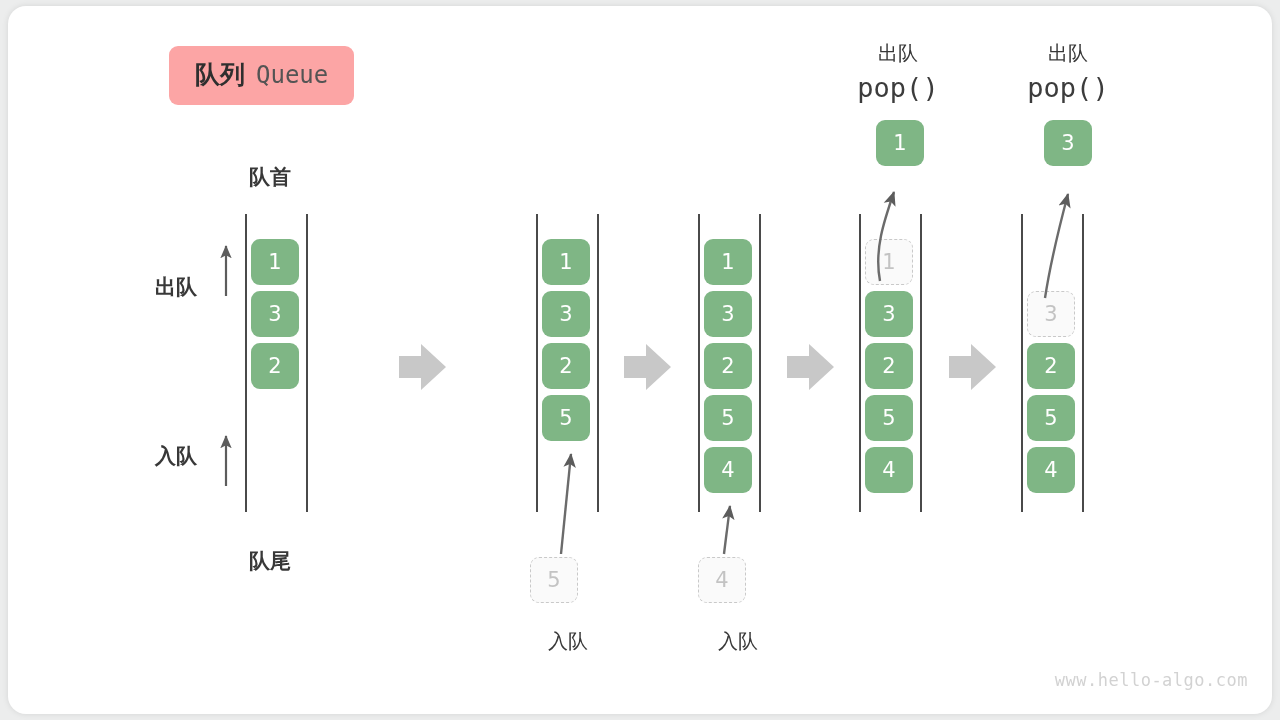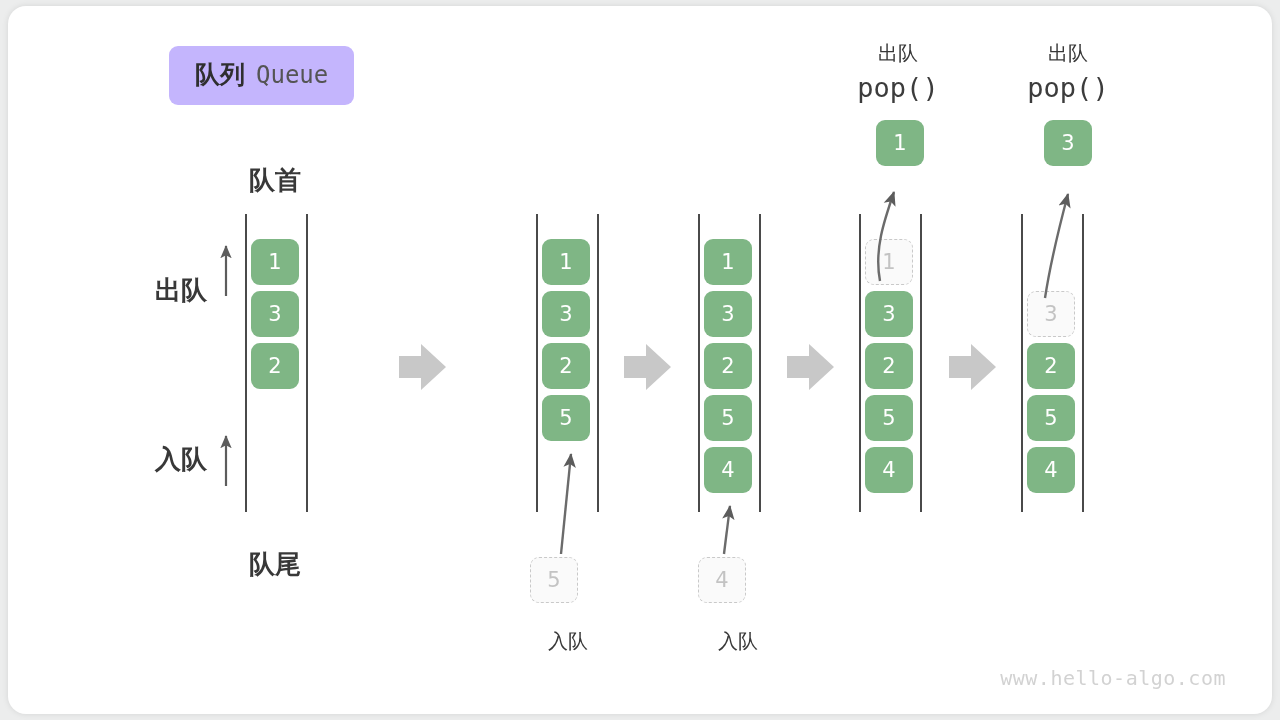--- a/index.html
+++ b/index.html
@@ -15,21 +15,21 @@
     background: #ffffff;
     border-radius: 18px;
     box-shadow: 0 0 6px rgba(0,0,0,0.10);
   }
   .abs { position: absolute; }
 
   
   #title-badge {
     left: 161px; top: 40px;
     padding: 12px 26px 14px 26px;
-    background: #c4b5fd;
+    background: #fca5a5;
     border-radius: 9px;
     display: flex; align-items: baseline; gap: 11px;
     white-space: nowrap;
   }
   #title-badge .cn {
     font-size: 25px; font-weight: bold; color: #2f2f2f;
     font-family: "DejaVu Sans", sans-serif;
   }
   #title-badge .en {
     font-size: 24px; color: #545454;
@@ -58,21 +58,21 @@
   }
   .cell.ghost {
     background: #fafafa;
     color: #c3c3c3;
     border: 1.6px dashed #c9c9c9;
   }
 
   
   .cn-label {
     position: absolute;
-    font-size: 26px; font-weight: bold; color: #383838;
+    font-size: 21px; font-weight: bold; color: #383838;
     font-family: "DejaVu Sans", sans-serif;
     white-space: nowrap;
   }
   .op-label {
     position: absolute;
     text-align: center; white-space: nowrap;
     line-height: 1.5;
   }
   .op-label .l1 {
     display: block;
@@ -80,22 +80,22 @@
     font-family: "DejaVu Sans", sans-serif;
   }
   .op-label .l2 {
     display: block;
     font-size: 27px; color: #3c3c3c;
     font-family: "DejaVu Sans Mono", monospace;
   }
   .op-label .l2 b { color: #4b8a54; font-weight: normal; }
 
   #watermark {
-    right: 46px; bottom: 24px;
-    font-size: 20px; color: #d2d2d2; letter-spacing: .5px;
+    right: 24px; bottom: 24px;
+    font-size: 17px; color: #d2d2d2; letter-spacing: .5px;
     font-family: "DejaVu Sans Mono", monospace;
   }
   svg.ov { position: absolute; left: 0; top: 0; width: 1280px; height: 720px;
            pointer-events: none; overflow: visible; }
 </style>
 </head>
 <body>
 
 <div id="card">
 

